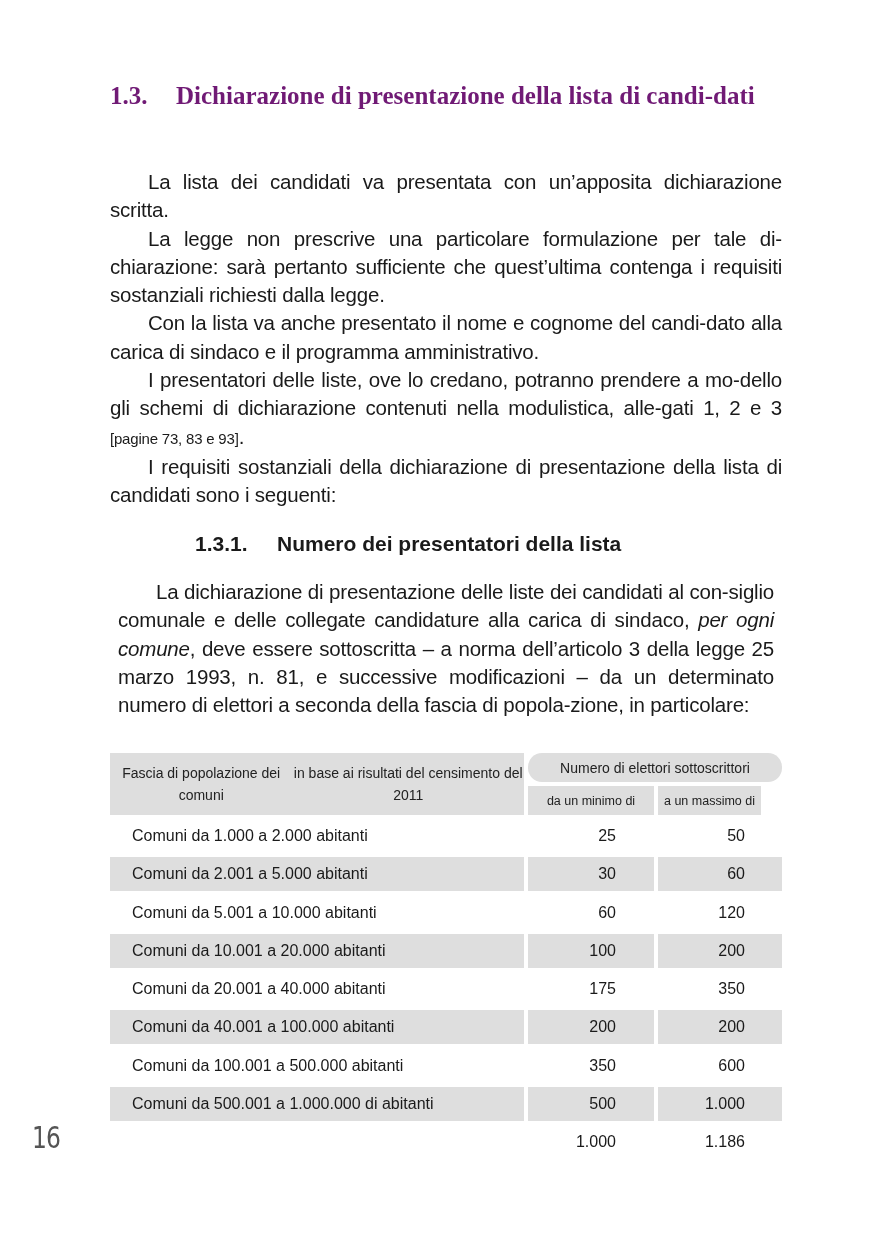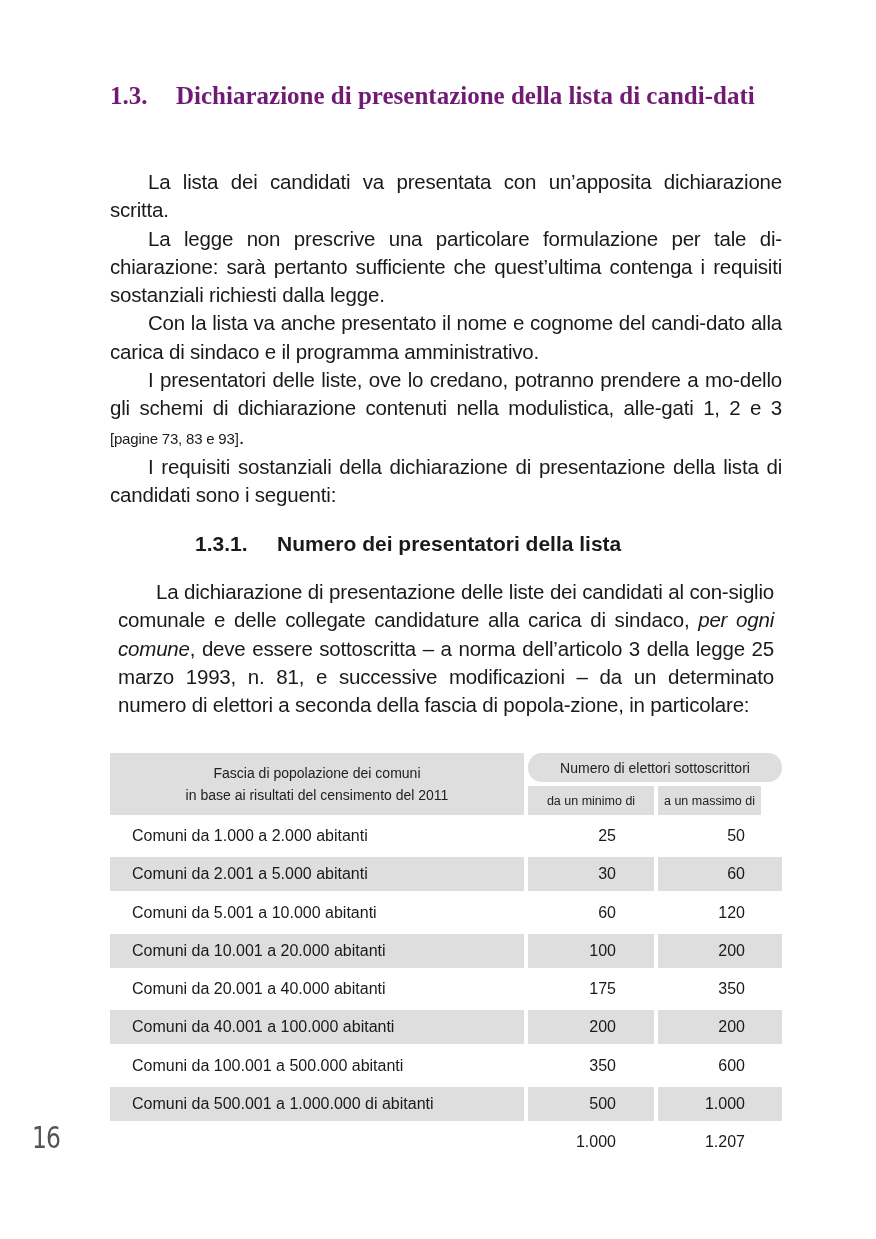--- a/index.html
+++ b/index.html
@@ -32,21 +32,21 @@
       font-size: 20.5px; line-height: 28.3px; letter-spacing: -0.2px;
     }
     .body2 p { margin: 8px; text-align: justify; text-align-last: left; text-indent: 38px; }
     .body2 em { font-style: italic; }
 
     .tbl { position: absolute; left: 0; top: 753px; width: 672px; }
     .cell { position: absolute; box-sizing: border-box; display: flex; align-items: center; }
     .shade { background: #dedede; }
     .hdr-left {
       left: 0; top: 0; width: 414px; height: 62px; justify-content: center;
-      flex-direction: column; font-size: 14px; line-height: 22px; text-align: center; color: #222;
+      font-size: 14px; line-height: 22px; text-align: center; color: #222;
     }
     .hdr-top {
       left: 418px; top: 0; width: 254px; height: 29px; justify-content: center;
       font-size: 14px; color: #222; border-radius: 14px;
     }
     .hdr-min { left: 418px; top: 33px; width: 126px; height: 29px; justify-content: center; font-size: 12.5px; color: #222; }
     .hdr-max { left: 548px; top: 33px; width: 103px; height: 29px; justify-content: center; font-size: 12.5px; color: #222; }
     .row { position: absolute; left: 0; width: 672px; height: 34px; }
     .row .c1 { left: 0; top: 0; width: 414px; height: 34px; padding-left: 22px; font-size: 16px; }
     .row .c2 { left: 418px; top: 0; width: 126px; height: 34px; justify-content: flex-end; padding-right: 38px; font-size: 16px; }
@@ -128,18 +128,18 @@
       <div class="cell c2">350</div>
       <div class="cell c3">600</div>
     </div>
     <div class="row" style="top:334px">
       <div class="cell c1 shade">Comuni da 500.001 a 1.000.000 di abitanti</div>
       <div class="cell c2 shade">500</div>
       <div class="cell c3 shade">1.000</div>
     </div>
     <div class="row" style="top:372px">
       <div class="cell c2">1.000</div>
-      <div class="cell c3">1.207</div>
+      <div class="cell c3">1.186</div>
     </div>
   </div>
 </div>
 
 <div class="page-num">16</div>
 
 </body></html>

